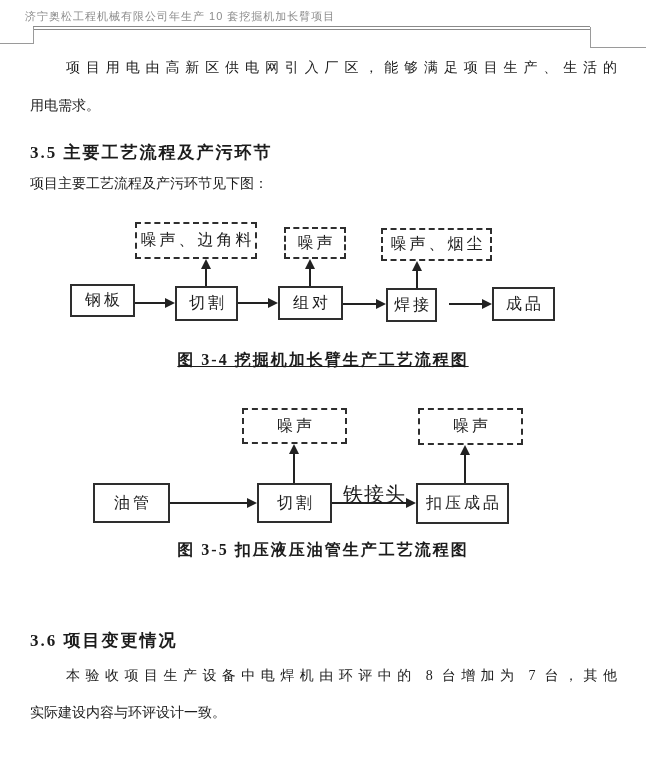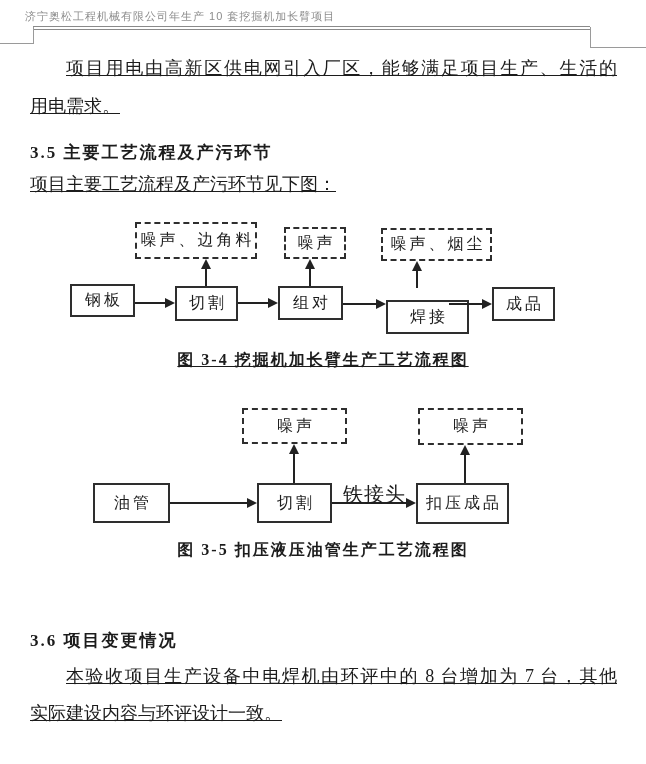--- a/index.html
+++ b/index.html
@@ -20,21 +20,21 @@
   .header-rule {
     position:absolute; left:33px; top:26px; width:557px; height:2px;
     border-top:1px solid #8a8a8a; border-bottom:1px solid #8a8a8a;
   }
   .step-left-v  { position:absolute; left:33px; top:27px; width:1px; height:17px; background:#9a9a9a; }
   .step-left-h  { position:absolute; left:0;   top:43px; width:33px; height:1px; background:#9a9a9a; }
   .step-right-v { position:absolute; left:590px; top:27px; width:1px; height:21px; background:#9a9a9a; }
   .step-right-h { position:absolute; left:590px; top:47px; width:56px; height:1px; background:#9a9a9a; }
 
   
-  .pline { position:absolute; left:30px; width:587px; font-size:18px; line-height:24px; white-space:nowrap;text-decoration:underline; }
+  .pline { position:absolute; left:30px; width:587px; font-size:14px; line-height:24px; white-space:nowrap; }
   .pline.just { white-space:normal; text-align:justify; text-align-last:justify; }
   .pline.indent { text-indent:36px; }
   .h-sec { position:absolute; left:30px; font-size:17px; font-weight:bold; letter-spacing:2px; white-space:nowrap; }
   .caption { position:absolute; left:0; width:646px; text-align:center; font-size:16px; font-weight:bold; letter-spacing:2px; }
 
   
   .chart { position:absolute; left:0; width:646px; }
   .fbox {
     position:absolute; border:2px solid #2e2e2e; background:#fff;
     display:flex; align-items:center; justify-content:center;
@@ -72,21 +72,21 @@
   <div class="pline" style="top:172px;">项目主要工艺流程及产污环节见下图：</div>
 
   <div class="chart" style="top:215px; height:130px;">
     <div class="fbox dbox" style="left:135px; top:7px;  width:122px; height:37px;">噪声、边角料</div>
     <div class="fbox dbox" style="left:284px; top:12px; width:62px;  height:32px;">噪声</div>
     <div class="fbox dbox" style="left:381px; top:13px; width:111px; height:33px;text-align:center;">噪声、烟尘</div>
 
     <div class="fbox" style="left:70px;  top:69px; width:65px; height:33px;">钢板</div>
     <div class="fbox" style="left:175px; top:71px; width:63px; height:35px;">切割</div>
     <div class="fbox" style="left:278px; top:71px; width:65px; height:34px;">组对</div>
-    <div class="fbox" style="left:386px; top:85px; width:83px; height:34px;">焊接</div>
+    <div class="fbox" style="left:386px; top:73px; width:51px; height:34px;">焊接</div>
     <div class="fbox" style="left:492px; top:72px; width:63px; height:34px;">成品</div>
 
     <div class="harrow" style="left:135px; top:87px; width:38px;"></div>
     <div class="harrow" style="left:238px; top:87px; width:38px;"></div>
     <div class="harrow" style="left:343px; top:88px; width:41px;"></div>
     <div class="harrow" style="left:449px; top:88px; width:41px;"></div>
 
     <div class="varrow" style="left:205px; top:46px; height:25px;"></div>
     <div class="varrow" style="left:309px; top:46px; height:25px;"></div>
     <div class="varrow" style="left:416px; top:48px; height:25px;"></div>

